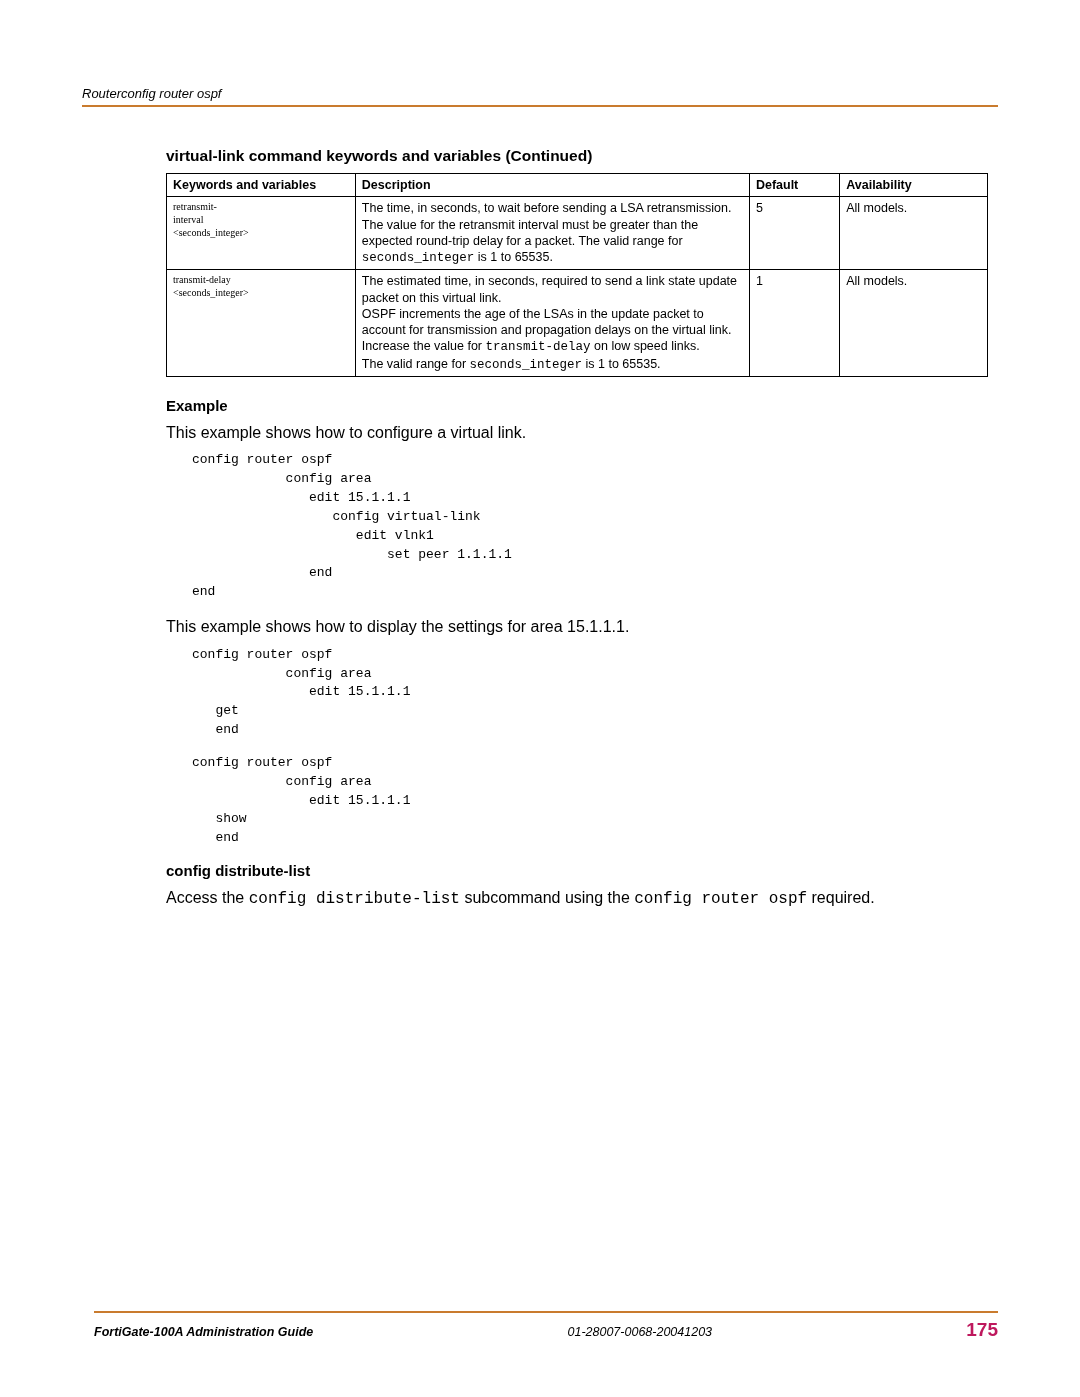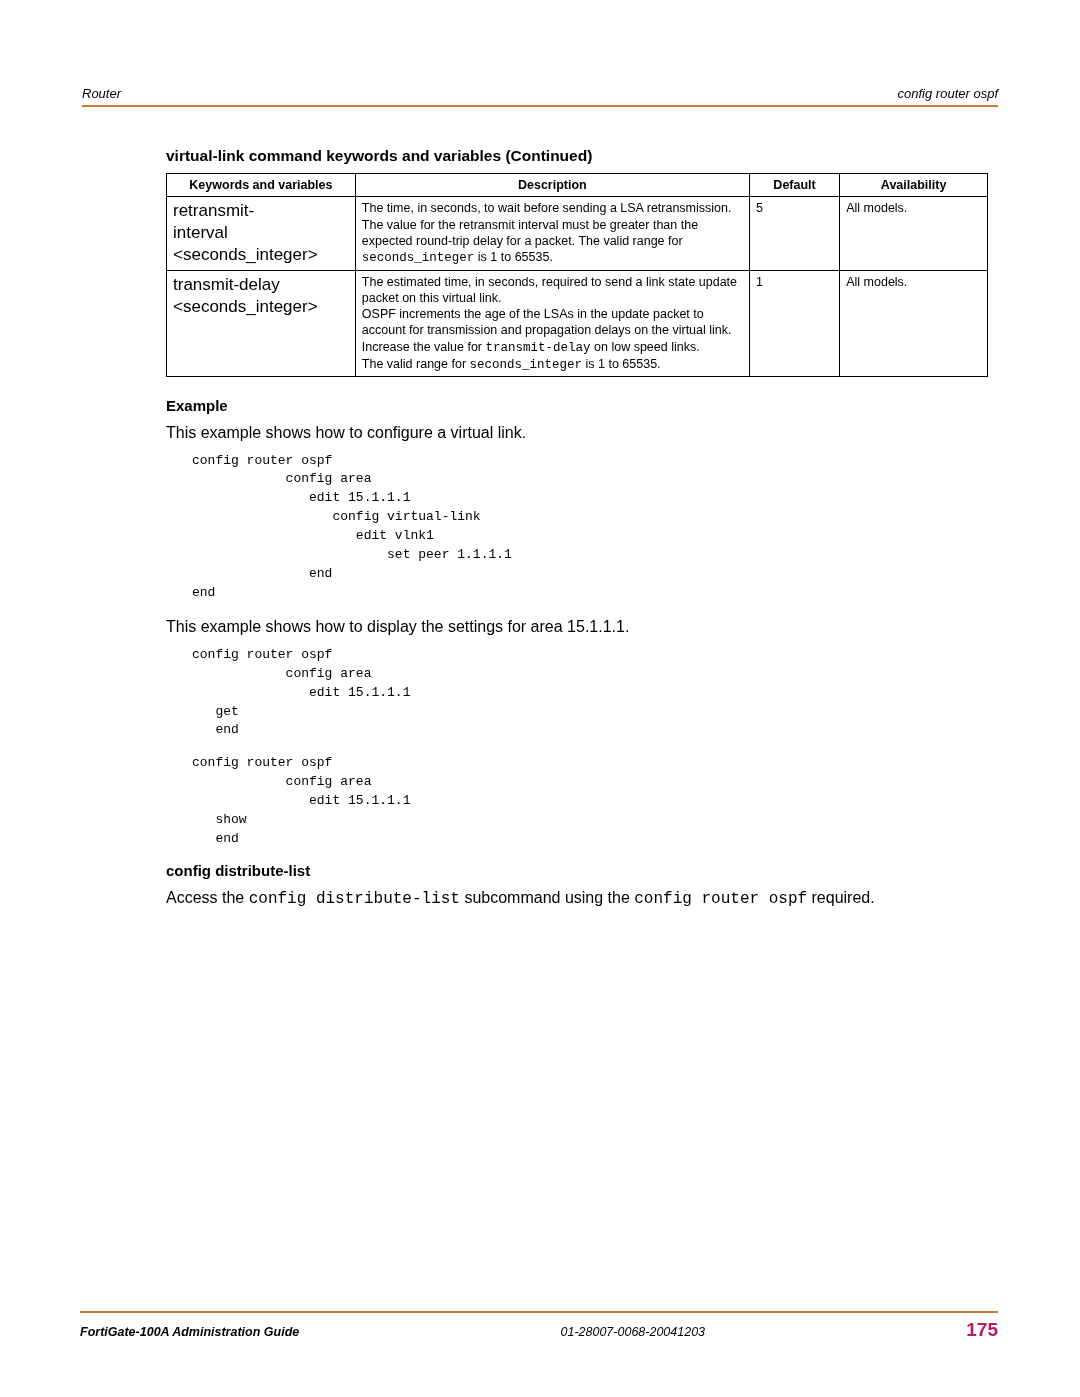--- a/index.html
+++ b/index.html
@@ -14,21 +14,21 @@
     background: #fff;
     width: 1080px;
     height: 1397px;
     position: relative;
   }
   .page {
     padding: 86px 82px 50px 82px;
   }
   .top-header {
     display: flex;
-    justify-content: space-between;
+    justify-content: flex-start;
     font-style: italic;
     font-size: 13px;
     margin-bottom: 4px;
   }
   .top-rule {
     border: none;
     border-top: 2px solid #c97b2e;
     margin-bottom: 40px;
   }
   .content {
@@ -47,25 +47,25 @@
   }
   table.cmd th, table.cmd td {
     border: 1px solid #000;
     vertical-align: top;
     padding: 3px 6px;
     font-size: 12.5px;
     line-height: 1.3;
   }
   table.cmd th {
     font-weight: bold;
-    text-align: center;
+    text-align: left;
   }
   table.cmd td.kw {
-    font-family: Liberation Sans, sans-serif;
-    font-size: 17px;
+    font-family: Liberation Serif, serif;
+    font-size: 10px;
     white-space: pre;
   }
   .mono {
     font-family: "Courier New", monospace;
   }
   h2.section {
     font-weight: bold;
     font-size: 15px;
     margin-bottom: 8px;
   }
@@ -77,21 +77,21 @@
   pre.code {
     font-family: "Courier New", monospace;
     font-size: 13px;
     line-height: 1.45;
     white-space: pre;
     margin: 6px 0 14px 26px;
   }
   .footer {
     position: absolute;
     bottom: 56px;
-    left: 80px;
+    left: 94px;
     right: 82px;
   }
   .footer-rule {
     border: none;
     border-top: 2px solid #c97b2e;
     margin-bottom: 6px;
   }
   .footer-row {
     display: flex;
     justify-content: space-between;

